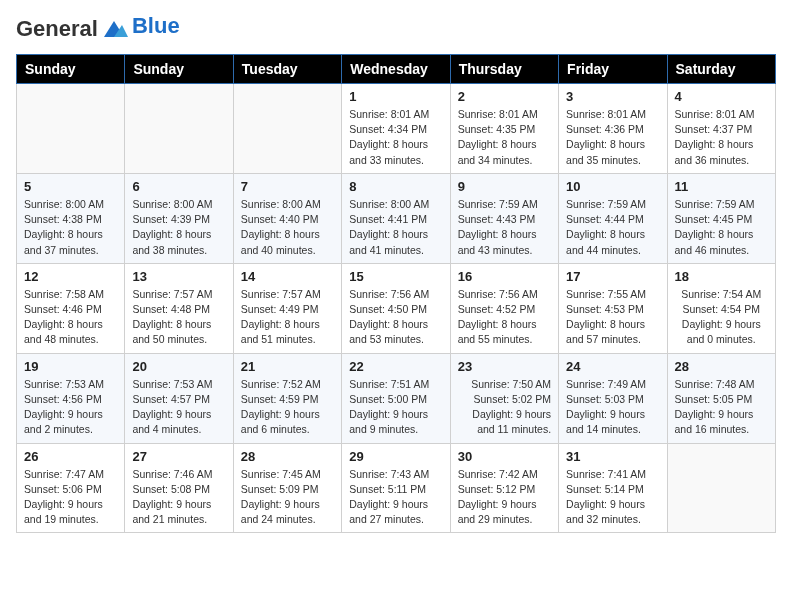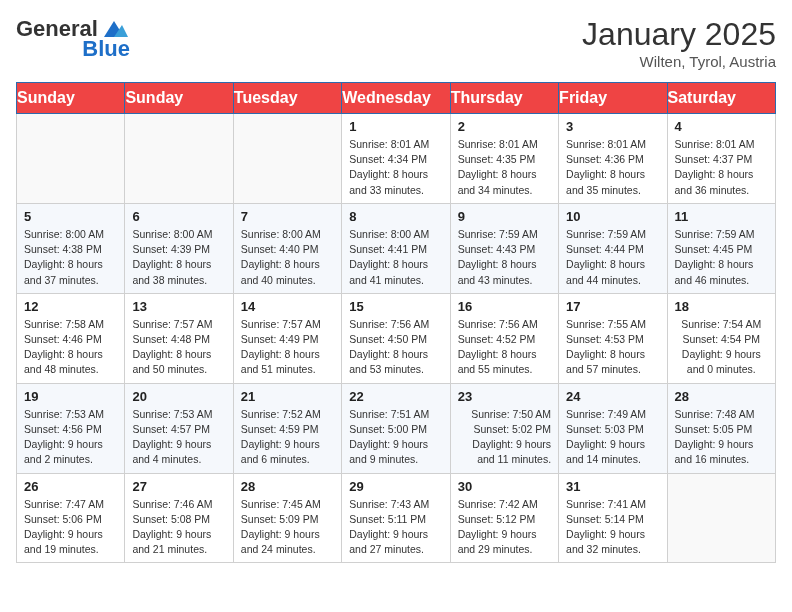--- a/index.html
+++ b/index.html
@@ -11,22 +11,22 @@
       padding: 16px;
     }
     .header {
       display: flex;
       justify-content: space-between;
       align-items: flex-start;
       margin-bottom: 12px;
     }
     .logo {
       display: flex;
-      flex-direction: column;
-      align-items: flex-end;
+      flex-direction: row;
+      align-items: center;
     }
     .logo-text {
       display: flex;
       align-items: center;
       font-size: 22px;
       font-weight: bold;
     }
     .logo-general {
       color: #333;
     }
@@ -49,25 +49,25 @@
     .location {
       font-size: 15px;
       color: #555;
     }
     .calendar {
       width: 100%;
       border-collapse: collapse;
       border: 1px solid #ccc;
     }
     .calendar th {
-      background-color: #ef4444;
+      background-color: #000000;
       color: white;
       text-align: left;
-      padding: 6px 0;
-      font-size: 16px;
+      padding: 6px 8px;
+      font-size: 14px;
       font-weight: bold;
       border: 1px solid #2d6aad;
     }
     .calendar td {
       vertical-align: top;
       padding: 5px 7px;
       border: 1px solid #d0d0d0;
       font-size: 11px;
       color: #333;
       width: calc(100% / 7);
@@ -102,24 +102,20 @@
   <div class="logo">
     <div class="logo-text">
       <span class="logo-general">General</span>
       <svg class="logo-icon" viewBox="0 0 28 20" xmlns="http://www.w3.org/2000/svg">
         <polygon points="4,18 14,2 24,18" fill="#1e6fc8"></polygon>
         <polygon points="14,18 22,6 28,18" fill="#3a9fd8"></polygon>
       </svg>
     </div>
     <span class="logo-blue" style="color:#1e6fc8; font-size:22px; font-weight:bold; margin-top:-6px; padding-left:2px;">Blue</span>
   </div>
-  <div class="title-section">
-    <div class="month-title">January 2025</div>
-    <div class="location">Wilten, Tyrol, Austria</div>
-  </div>
 </div>
 
 <table class="calendar">
   <thead>
     <tr>
     <th>Sunday</th>
         <th>Sunday</th>
         <th>Tuesday</th>
         <th>Wednesday</th>
         <th>Thursday</th>

